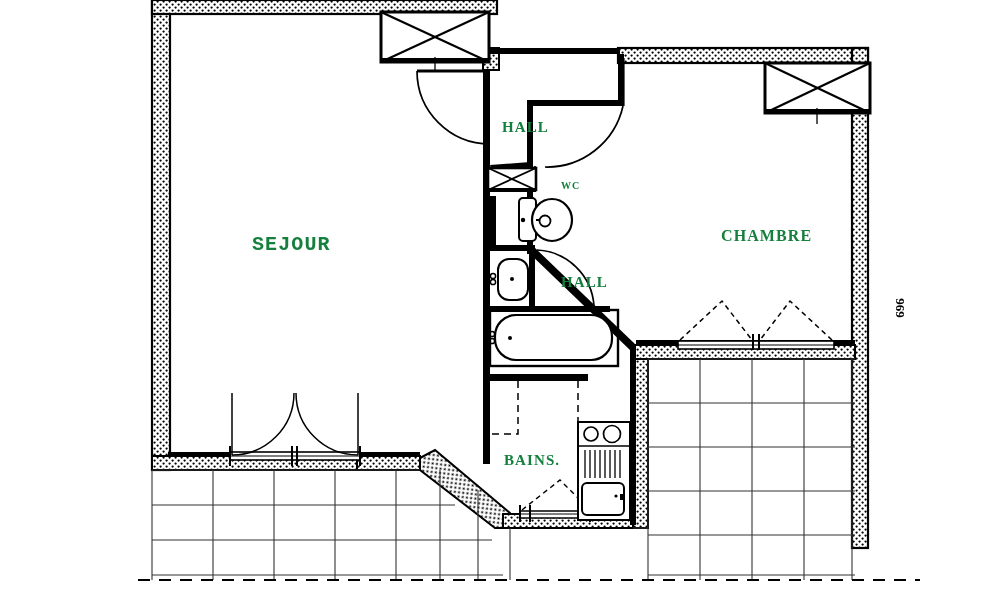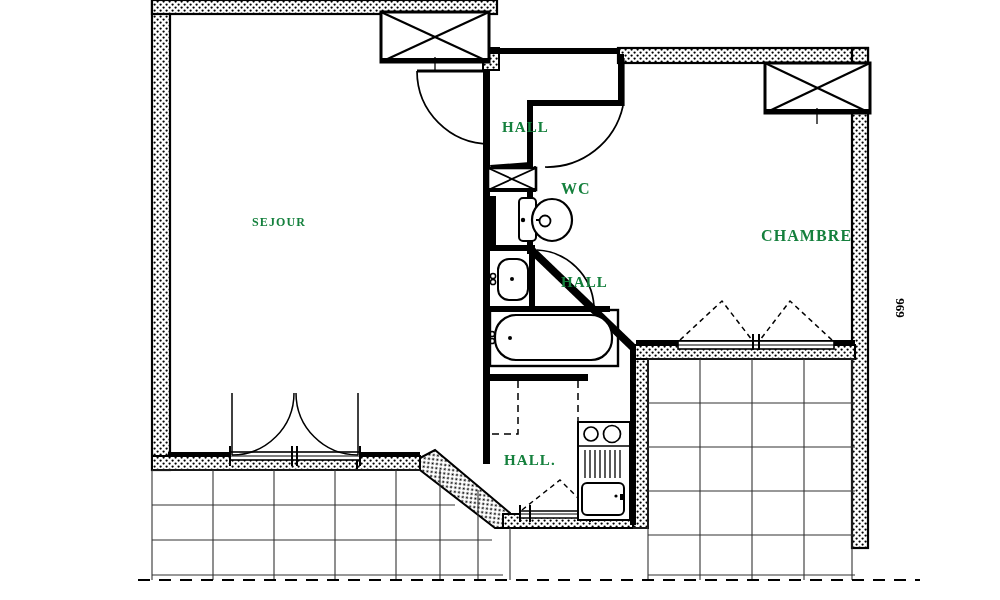--- a/index.html
+++ b/index.html
@@ -282,27 +282,27 @@
       <line x1="138" y1="580" x2="920" y2="580" stroke="#000" stroke-width="2.2" stroke-dasharray="12,9"></line>
     </g>
 
     <g fill="#000">
       <rect x="168" y="452" width="62" height="5"></rect>
       <rect x="360" y="452" width="60" height="5"></rect>
     </g>
 
   </svg>
 
-  <div class="room-label" style="left:252px; top:215px; font-size:12px;">SEJOUR</div>
+  <div class="room-label" style="left:252px; top:233px; font-size:20px;font-family:Liberation Mono, monospace;">SEJOUR</div>
 
   <div class="room-label" style="left:502px; top:119px; font-size:15px;">HALL</div>
 
-  <div class="room-label" style="left:561px; top:180px; font-size:16px;">WC</div>
+  <div class="room-label" style="left:561px; top:180px; font-size:10px;">WC</div>
 
   <div class="room-label" style="left:561px; top:274px; font-size:15px;">HALL</div>
 
-  <div class="room-label" style="left:721px; top:227px; font-size:16px;margin-left:40px;">CHAMBRE</div>
-
-  <div class="room-label" style="left:504px; top:452px; font-size:15px;">HALL.</div>
+  <div class="room-label" style="left:721px; top:227px; font-size:16px;">CHAMBRE</div>
+
+  <div class="room-label" style="left:504px; top:452px; font-size:15px;">BAINS.</div>
 
   <div class="dim-label" style="left:890px; top:300px; font-size:13px; transform: rotate(90deg);">969</div>
 
 </div>
 
 </body></html>

